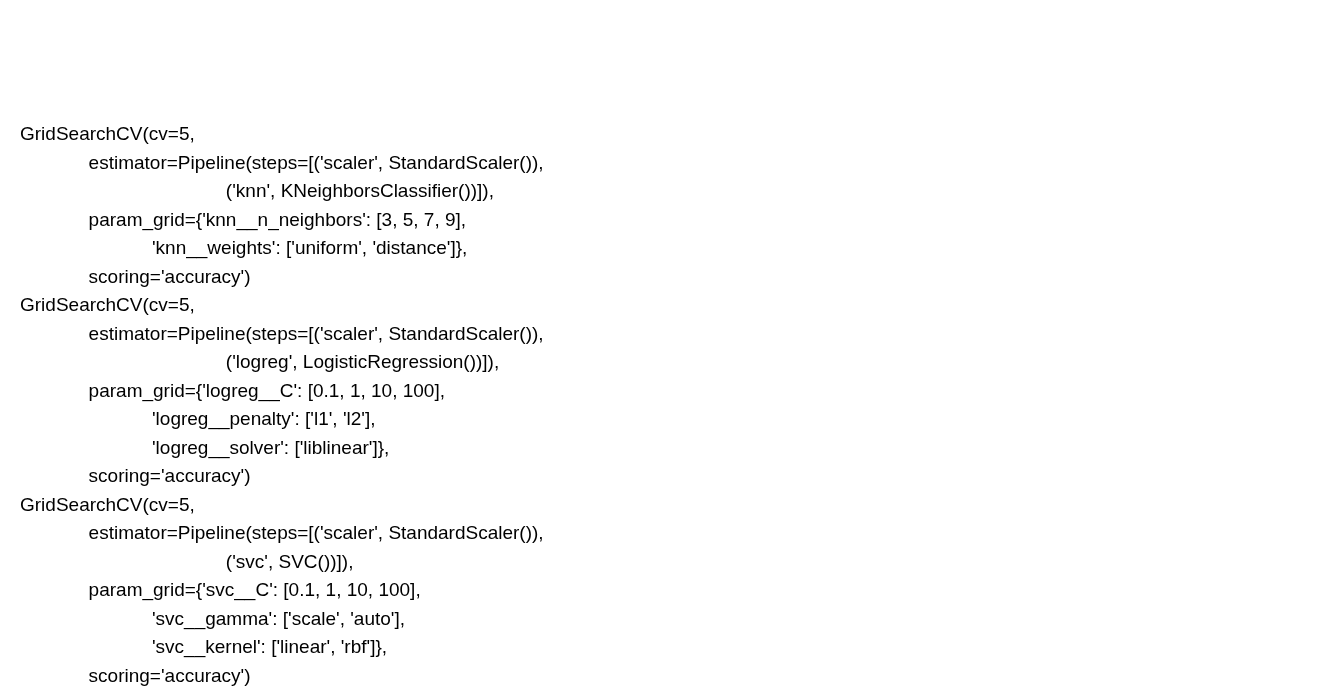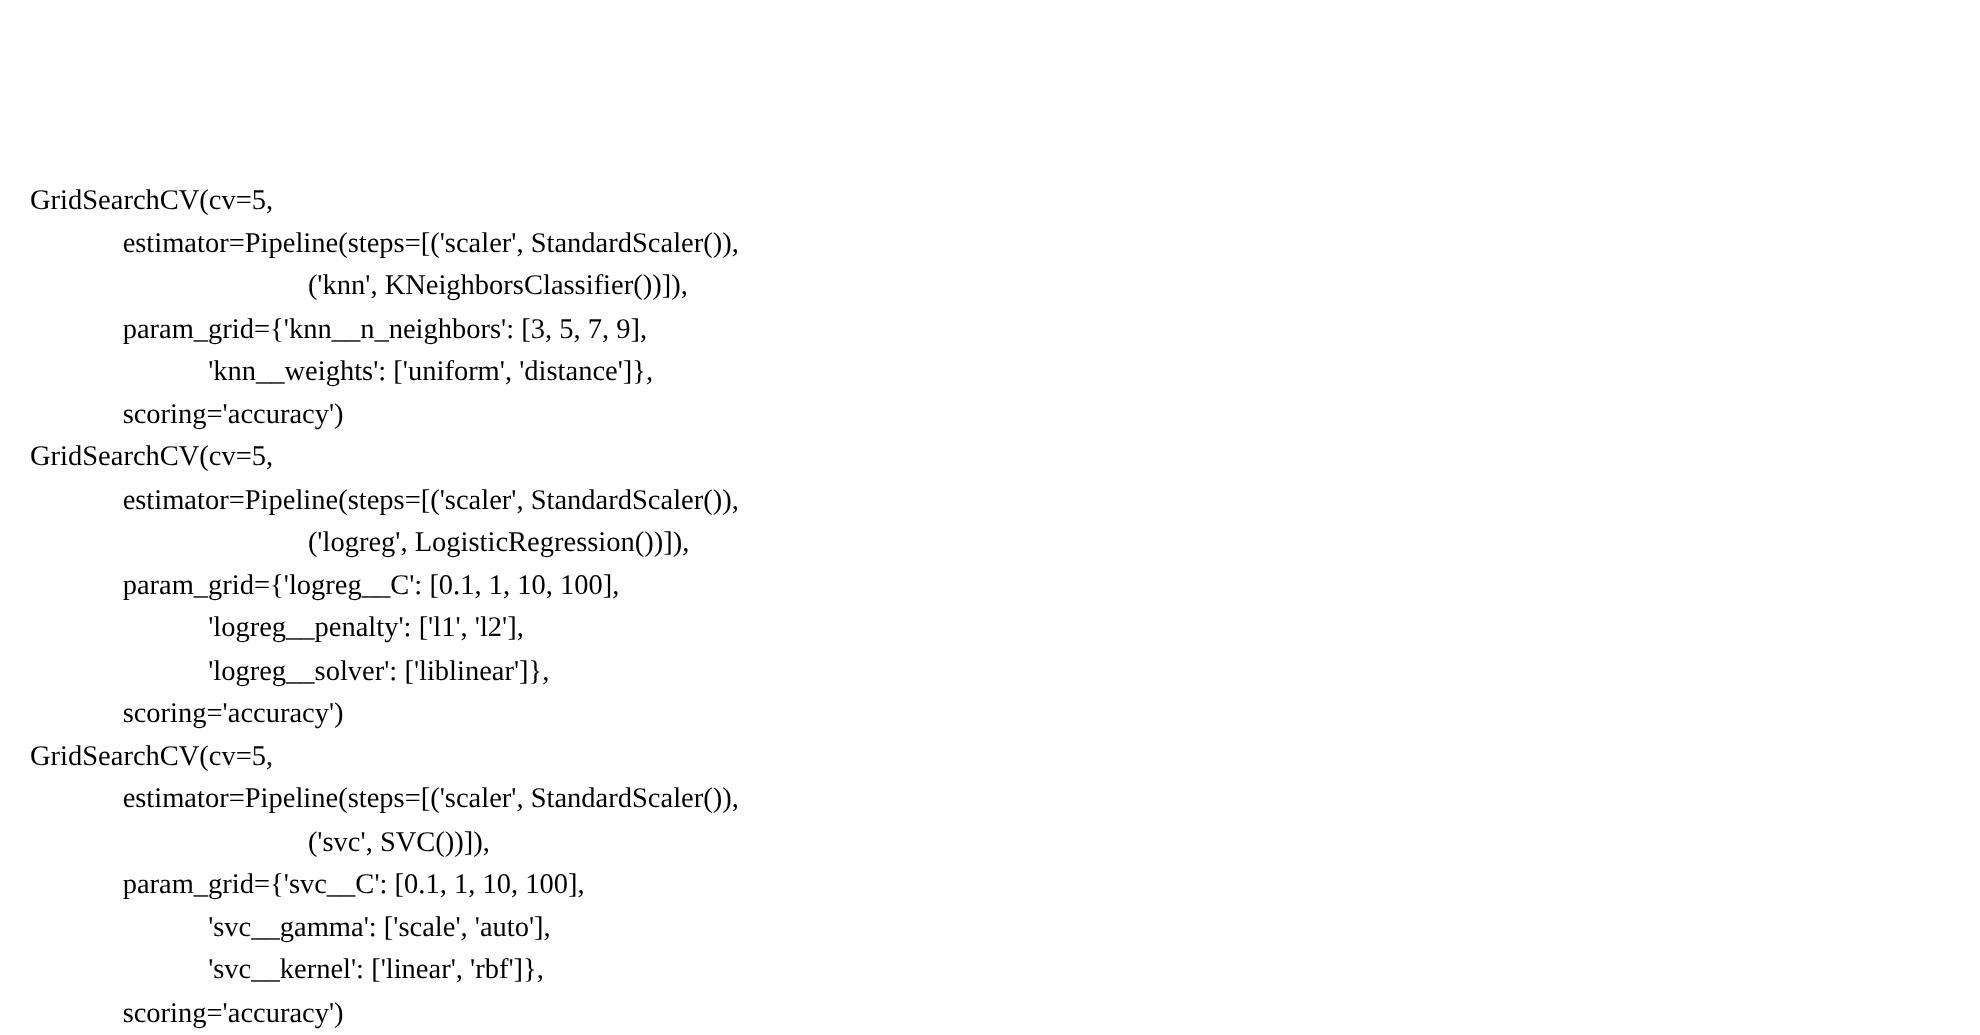--- a/index.html
+++ b/index.html
@@ -11,21 +11,21 @@
       background: #ffffff;
       font-family: "SF Mono", "Monaco", "Menlo", "Consolas", "DejaVu Sans Mono", monospace;
       font-size: 19px;
       line-height: 1.5;
       color: #000000;
       padding: 6px 20px;
       white-space: pre;
       overflow-x: auto;
     }
     .code-block {
-      font-family: Liberation Serif, serif;
+      font-family: Liberation Sans, sans-serif;
     }
   </style>
 </head>
 <body>
 
 
 
 <div class="code-block">GridSearchCV(cv=5,
              estimator=Pipeline(steps=[('scaler', StandardScaler()),
                                        ('knn', KNeighborsClassifier())]),

